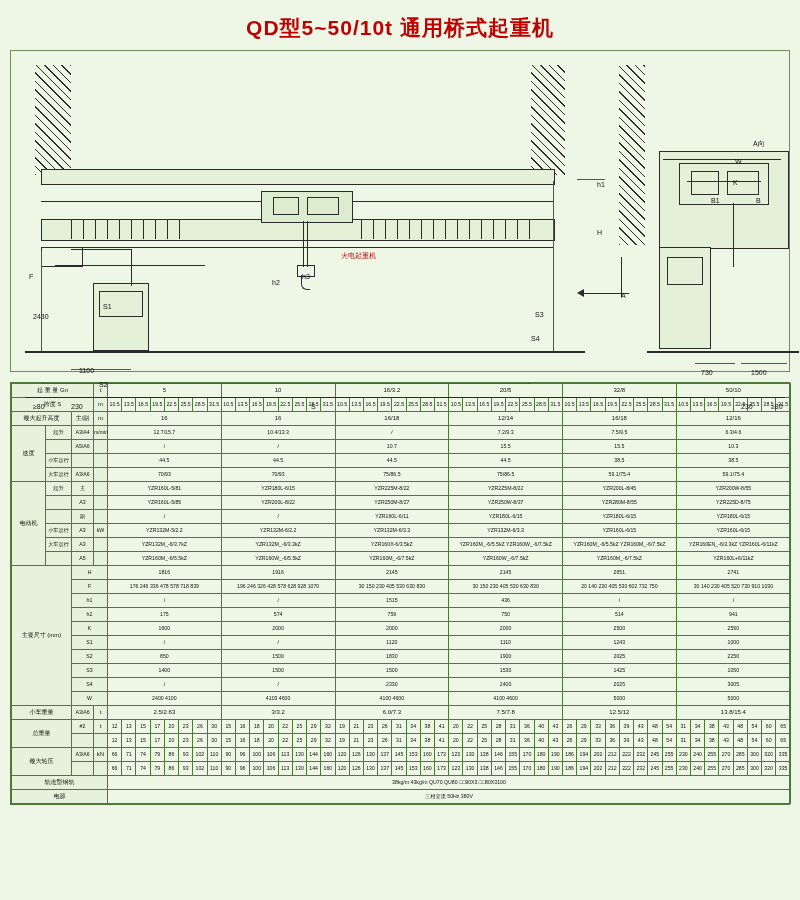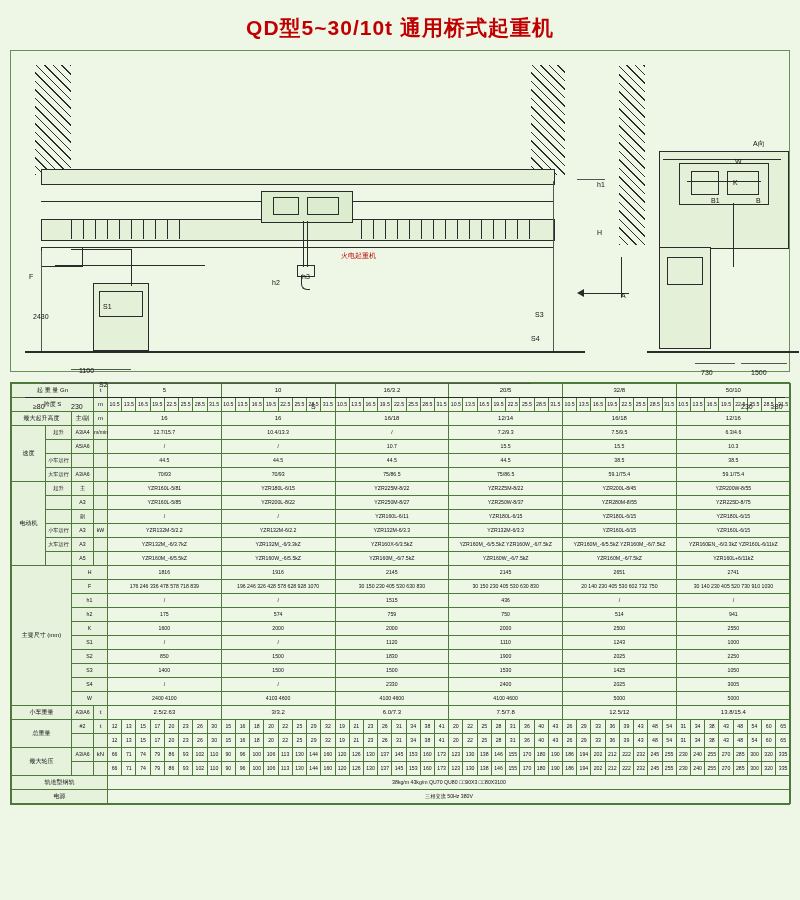--- a/index.html
+++ b/index.html
@@ -60,21 +60,21 @@
     padding:1px 0;
     height:11px;
     color:#111;
   }
   td.lh{background:#e6f2dc;}
   td.tiny{font-size:5.2px;}
 </style>
 </head>
 <body>
 
-<div class="title">QD型5~30/10t 通用桥式起重机</div>
+<div class="title">QD型5~50/10t 通用桥式起重机</div>
 
 <div class="drawing">
 
   <div class="hatch dw" style="left:24px;top:14px;width:36px;height:110px;"></div>
   <div class="hatch dw" style="left:520px;top:14px;width:34px;height:110px;"></div>
   <div class="hatch dw" style="left:608px;top:14px;width:26px;height:180px;"></div>
 
   <div class="box" style="left:30px;top:118px;width:512px;height:14px;background:#e4f0d8;"></div>
   <div class="box" style="left:30px;top:168px;width:512px;height:20px;background:#e4f0d8;"></div>
   <div class="ln hl" style="left:30px;top:150px;width:512px;"></div>

